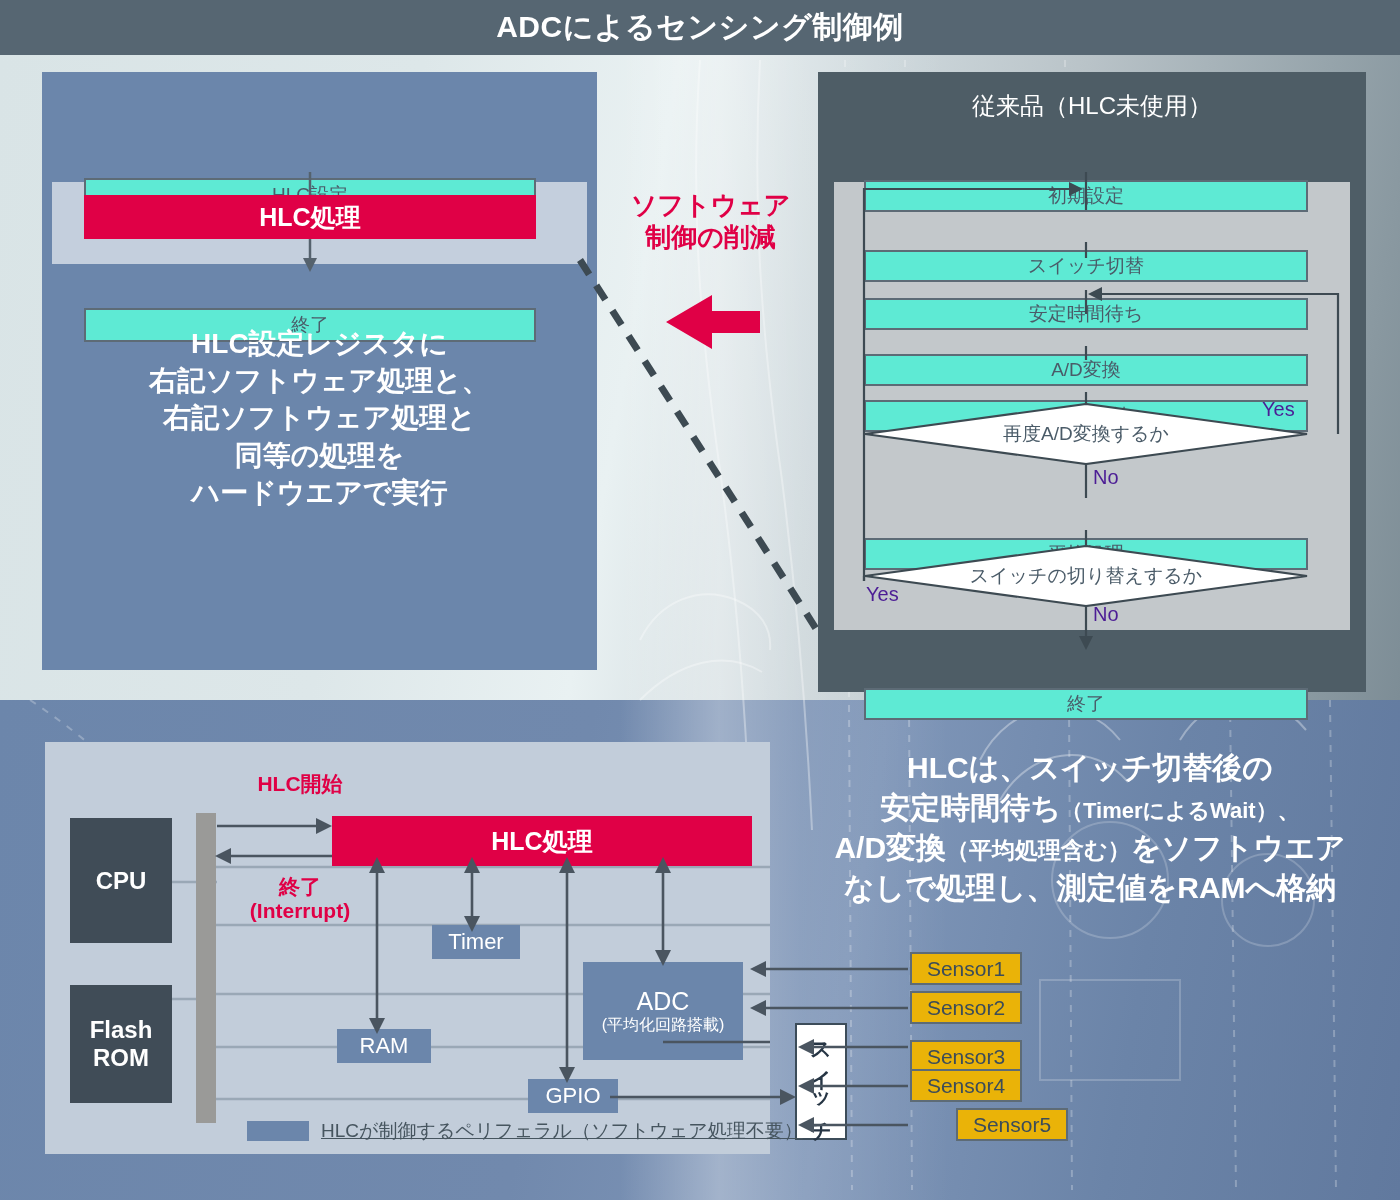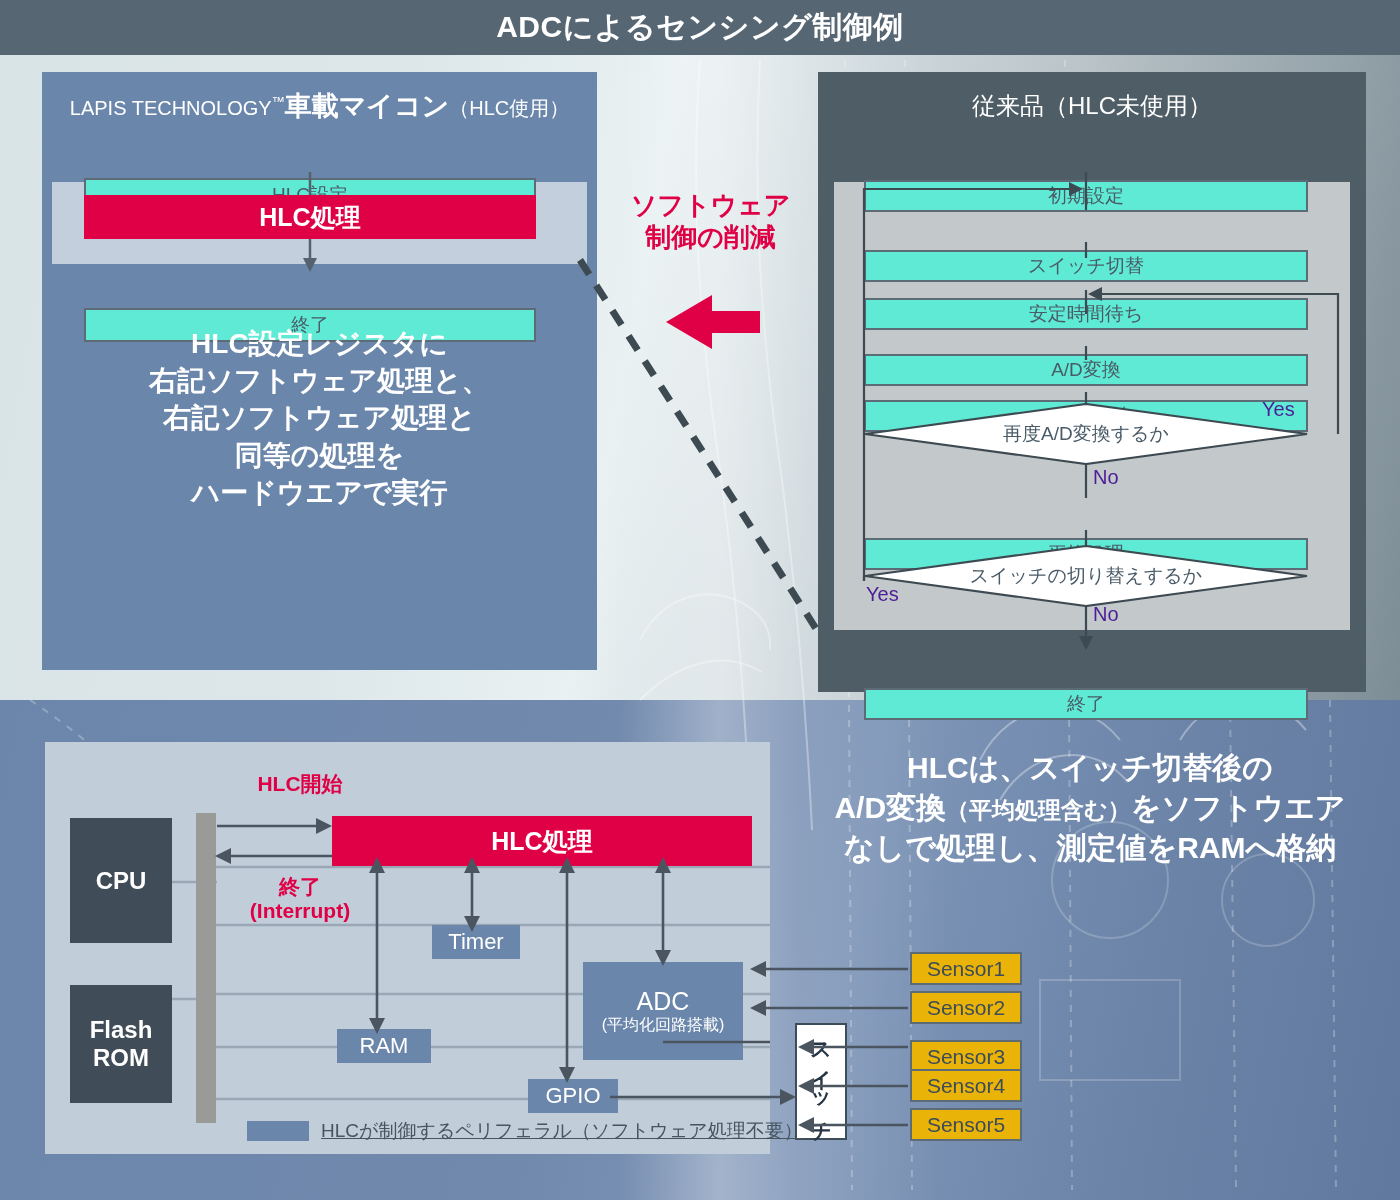--- a/index.html
+++ b/index.html
@@ -125,23 +125,20 @@
   </svg>
 
   <div class="bg-topbar"></div>
   <div class="bg-sheen"></div>
 
   <div class="page-title">ADCによるセンシング制御例</div>
 
   <div id="left-panel"></div>
   <div id="hlc-band"></div>
 
-  <div id="left-title" class="panel-head">
-    <span class="lt-small">LAPIS TECHNOLOGY</span><span class="tm">™</span><span class="lt-big">車載マイコン</span><span class="lt-small">（HLC使用）</span>
-  </div>
 
   <div class="fbox" style="left:84px;top:138px;width:452px;height:34px;">HLC設定</div>
 
   <div style="position:absolute;left:84px;top:195px;width:452px;height:44px;background:#e00046;
               color:#fff;font-size:25px;font-weight:bold;display:flex;align-items:center;justify-content:center;">HLC処理</div>
 
   <div class="fbox" style="left:84px;top:268px;width:452px;height:34px;">終了</div>
 
   <svg style="position:absolute;left:42px;top:72px;" width="555" height="598">
     <g stroke="#55626d" stroke-width="2.5" fill="none">
@@ -304,21 +301,21 @@
   </svg>
 
   <div id="switch-box">
     <span>スイッチ</span>
   </div>
 
   <div class="sensor" style="left:910px;top:952px;width:112px;height:33px;">Sensor1</div>
   <div class="sensor" style="left:910px;top:991px;width:112px;height:33px;">Sensor2</div>
   <div class="sensor" style="left:910px;top:1030px;width:112px;height:33px;margin-top:10px;">Sensor3</div>
   <div class="sensor" style="left:910px;top:1069px;width:112px;height:33px;">Sensor4</div>
-  <div class="sensor" style="left:910px;top:1108px;width:112px;height:33px;">Sensor5</div>
+  <div class="sensor" style="left:956px;top:1108px;width:112px;height:33px;">Sensor5</div>
 
   <svg style="position:absolute;left:740px;top:940px;" width="300" height="215">
     <g stroke="#4a5560" stroke-width="2.4" fill="none">
       <path d="M168 29 L 24 29"></path>
       <path d="M168 68 L 24 68"></path>
       <path d="M168 107 L 72 107"></path>
       <path d="M168 146 L 72 146"></path>
       <path d="M168 185 L 72 185"></path>
     </g>
     <polygon points="10,29 26,21 26,37" fill="#4a5560"></polygon>
@@ -329,18 +326,21 @@
   </svg>
 
   <div id="legend">
     <div class="sw"></div>
     <div class="lg-text">HLCが制御するペリフェラル（ソフトウェア処理不要）</div>
   </div>
 
   <div id="br-desc">
     <div>HLCは、スイッチ切替後の</div>
     <div>
+      <span>安定時間待ち</span><span class="sm">（TimerによるWait）、</span>
+    </div>
+    <div>
       <span>A/D変換</span><span class="sm2">（平均処理含む）</span><span>をソフトウエア</span>
     </div>
     <div>なしで処理し、測定値をRAMへ格納</div>
   </div>
 
 </div>
 
 </body></html>

